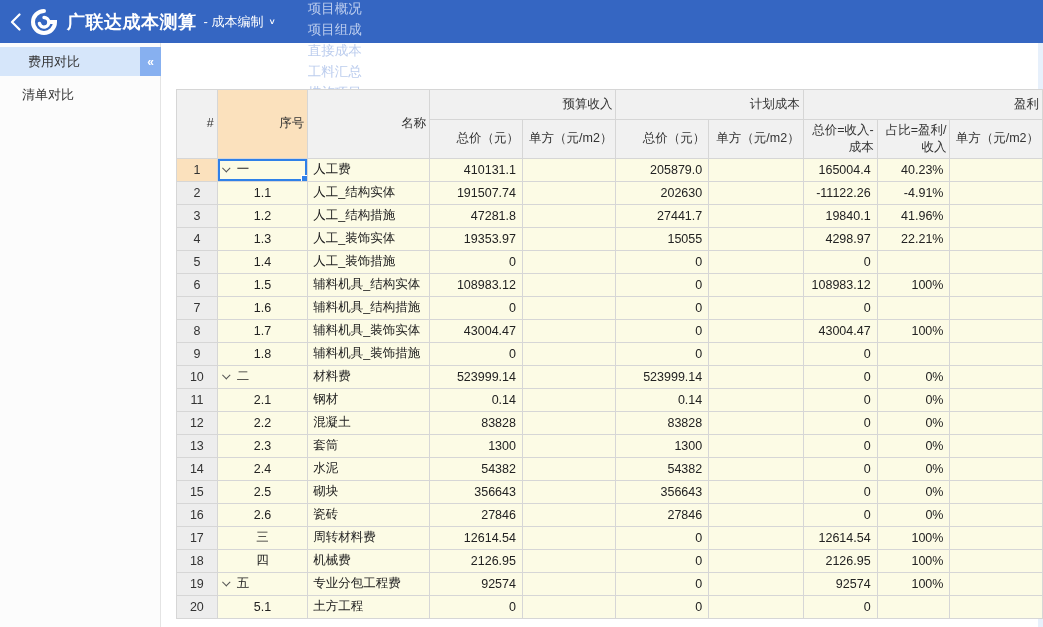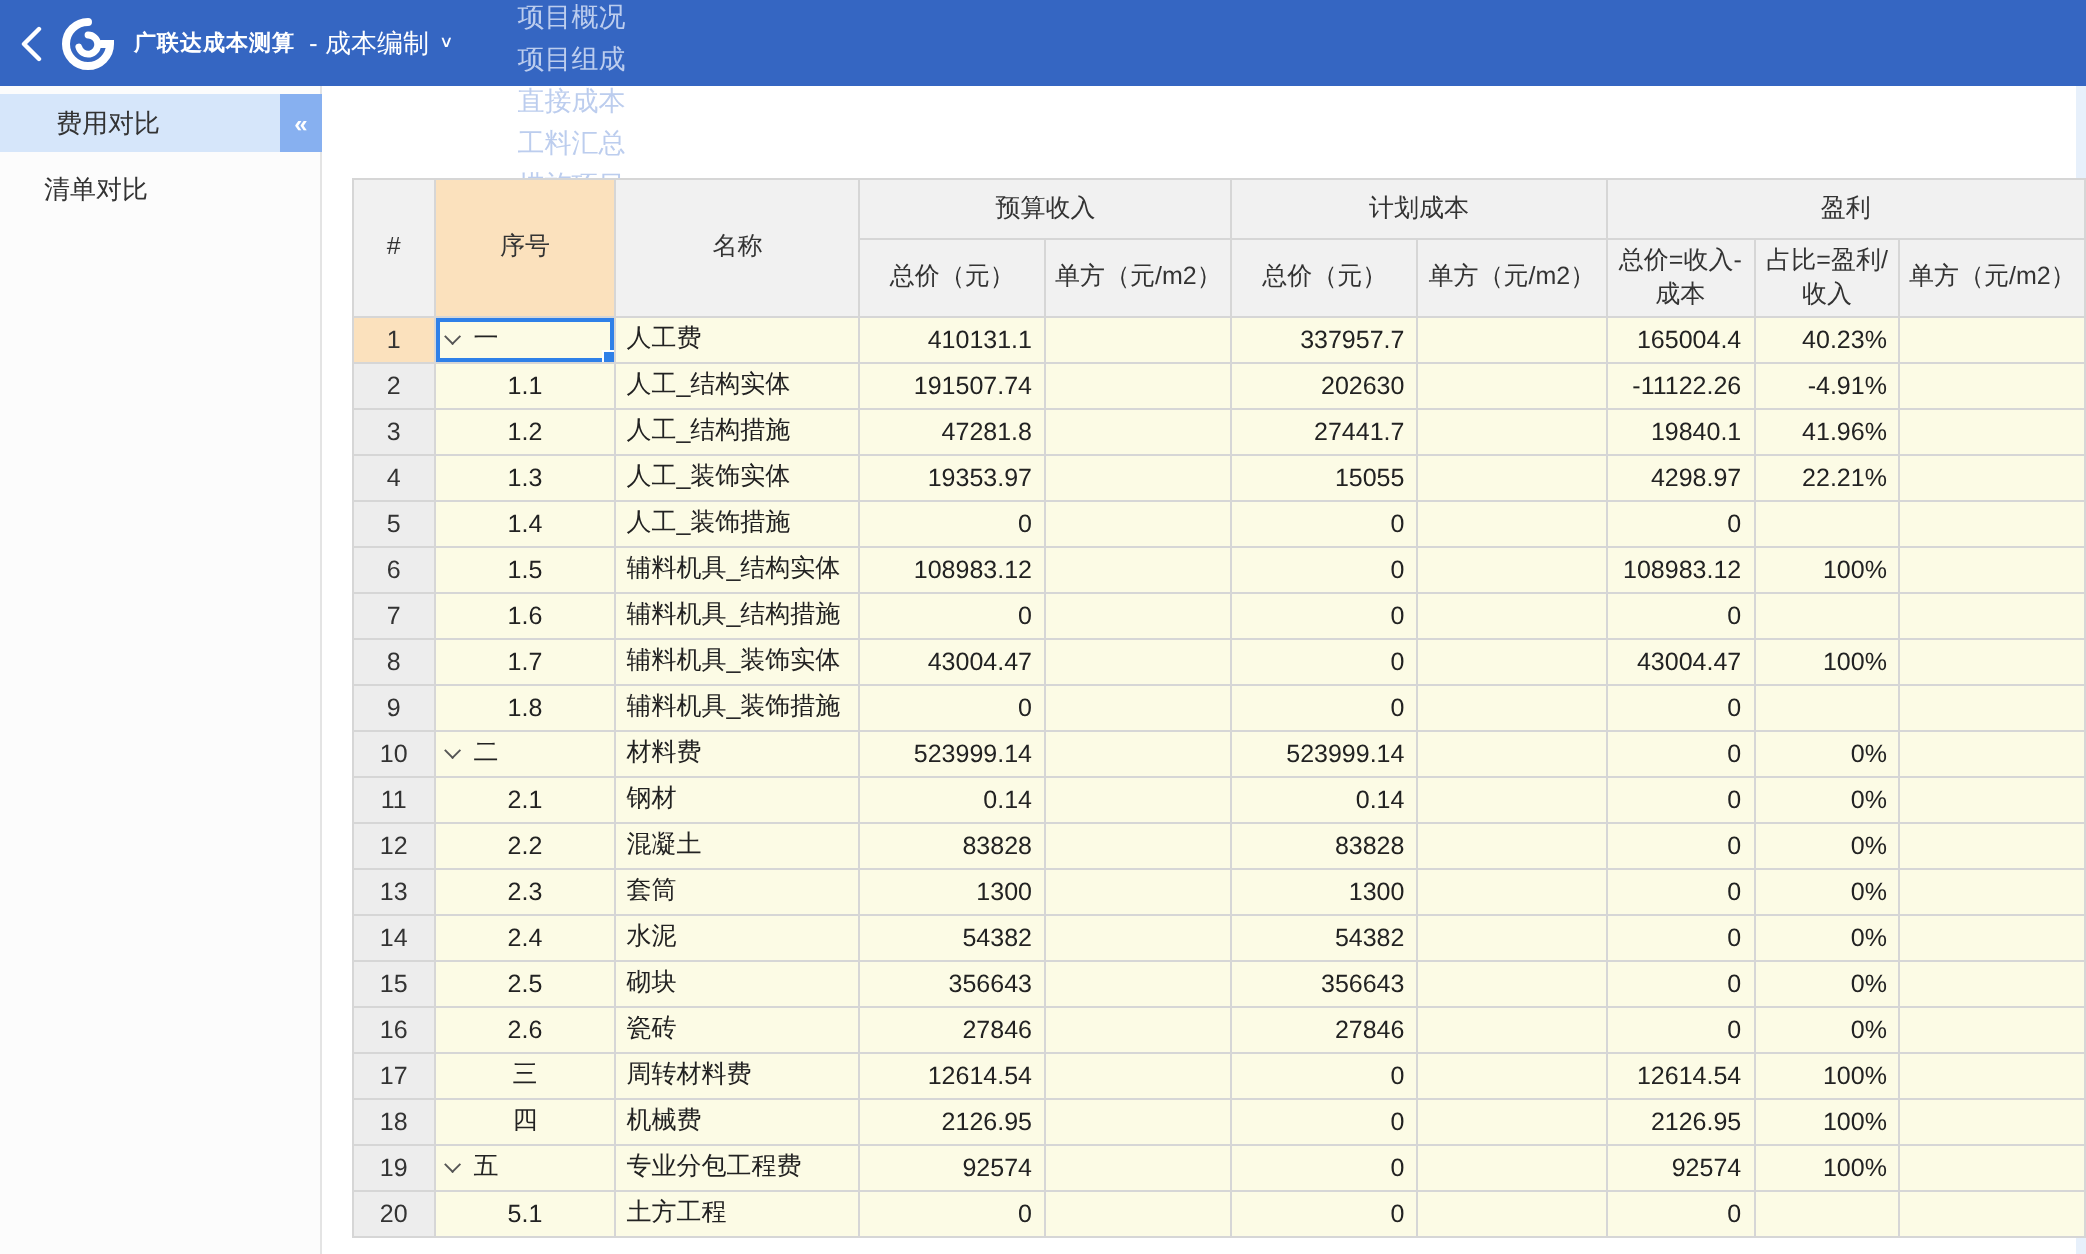--- a/index.html
+++ b/index.html
@@ -6,21 +6,21 @@
   html,body { width:1043px; height:627px; }
   body { font-family:"Liberation Sans","DejaVu Sans",sans-serif; background:#fff; }
   .page { position:relative; width:1043px; height:627px; overflow:hidden; background:#fff; }
 
   
   .topbar { position:absolute; left:0; top:0; width:1043px; height:43px;
             background:#3566C2; display:flex; align-items:stretch; color:#fff; }
   .back-btn { display:flex; align-items:center; padding:0 6px 0 10px; cursor:pointer; }
   .logo-wrap { display:flex; align-items:center; padding:0 8px 0 2px; }
   .app-title-group { display:flex; align-items:center; }
-  .app-title { font-size:11px; font-weight:bold; letter-spacing:.5px; }
+  .app-title { font-size:18px; font-weight:bold; letter-spacing:.5px; }
   .workspace { display:flex; align-items:center; margin-left:7px; font-size:13px; cursor:pointer; }
   .workspace .caret { font-size:10px; margin-left:5px; transform:scaleY(.8); }
   .nav-tabs { display:flex; align-items:stretch; margin-left:24px; gap:3px;flex-direction:column; }
   .nav-tab { display:flex; align-items:center; padding:0 8px; font-size:13.5px;
              color:#BCCDEE; cursor:pointer; white-space:nowrap; }
   .nav-tab.active { background:#28509C; color:#fde047; }
 
   
   .sidebar { position:absolute; left:0; top:43px; width:161px; height:584px;
              background:#FCFCFC; border-right:1px solid #E4E4E4; }
@@ -32,21 +32,21 @@
                   background:#87B0F0; color:#fff; font-size:12px; font-weight:bold;
                   display:flex; align-items:center; justify-content:center; cursor:pointer; }
 
   
   .vscroll { position:absolute; right:0; top:43px; width:5px; height:584px; background:#E7F0FB; }
 
   
   .grid { position:absolute; left:176px; top:89px; border-collapse:collapse; table-layout:fixed; }
   .grid th, .grid td { border:1px solid #D6D6D6; font-size:12.5px; color:#222;
                        overflow:hidden; white-space:nowrap; }
-  .grid thead th { background:#F1F1F1; font-weight:normal; color:#333; text-align:center;
+  .grid thead th { background:#F1F1F1; font-weight:normal; color:#333; text-align:right;
                    padding:2px 3px; white-space:normal; word-break:break-all; line-height:1.35; }
   .grid thead tr.h1 th { height:30px; }
   .grid thead tr.h2 th { height:33px; }
   .grid thead th.peach { background:#FBE1BD; }
   .grid td { height:23px; background:#FCFBE5; position:relative; }
   .grid td.rownum { background:#EDEDED; text-align:center; color:#333; }
   .grid td.rownum.hl { background:#FBE1BD; }
   .grid td.name { text-align:left; padding:0 5px; }
   .grid td.val { text-align:right; padding:0 6px; }
   .grid td.seq { text-align:center; padding:0 5px; }
@@ -136,21 +136,21 @@
         <th>单方（元/m2）</th>
       </tr>
     </thead>
     <tbody id="grid-body">
         <tr>
           <td class="rownum hl">1</td>
           <td class="seq expandable selected"><span class="chev"></span><span>一</span></td>
           <td class="name">人工费</td>
           <td class="val">410131.1</td>
           <td class="val"></td>
-          <td class="val">337957.7</td>
+          <td class="val">205879.0</td>
           <td class="val"></td>
           <td class="val">165004.4</td>
           <td class="val">40.23%</td>
           <td class="val"></td>
         </tr>
         <tr>
           <td class="rownum">2</td>
           <td class="seq"><span>1.1</span></td>
           <td class="name">人工_结构实体</td>
           <td class="val">191507.74</td>

